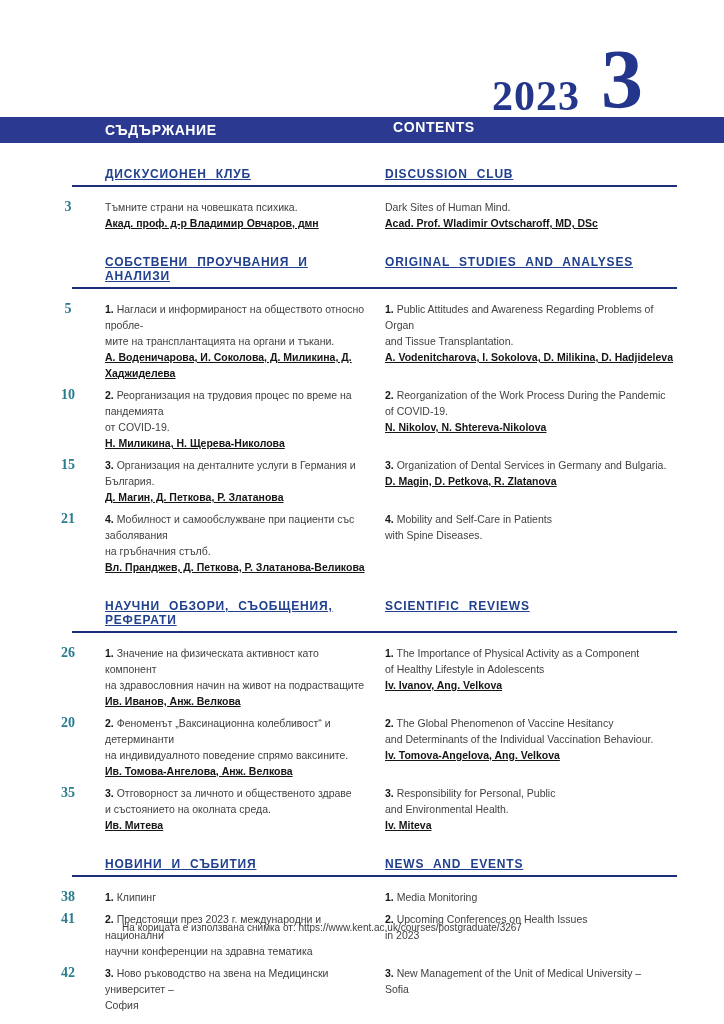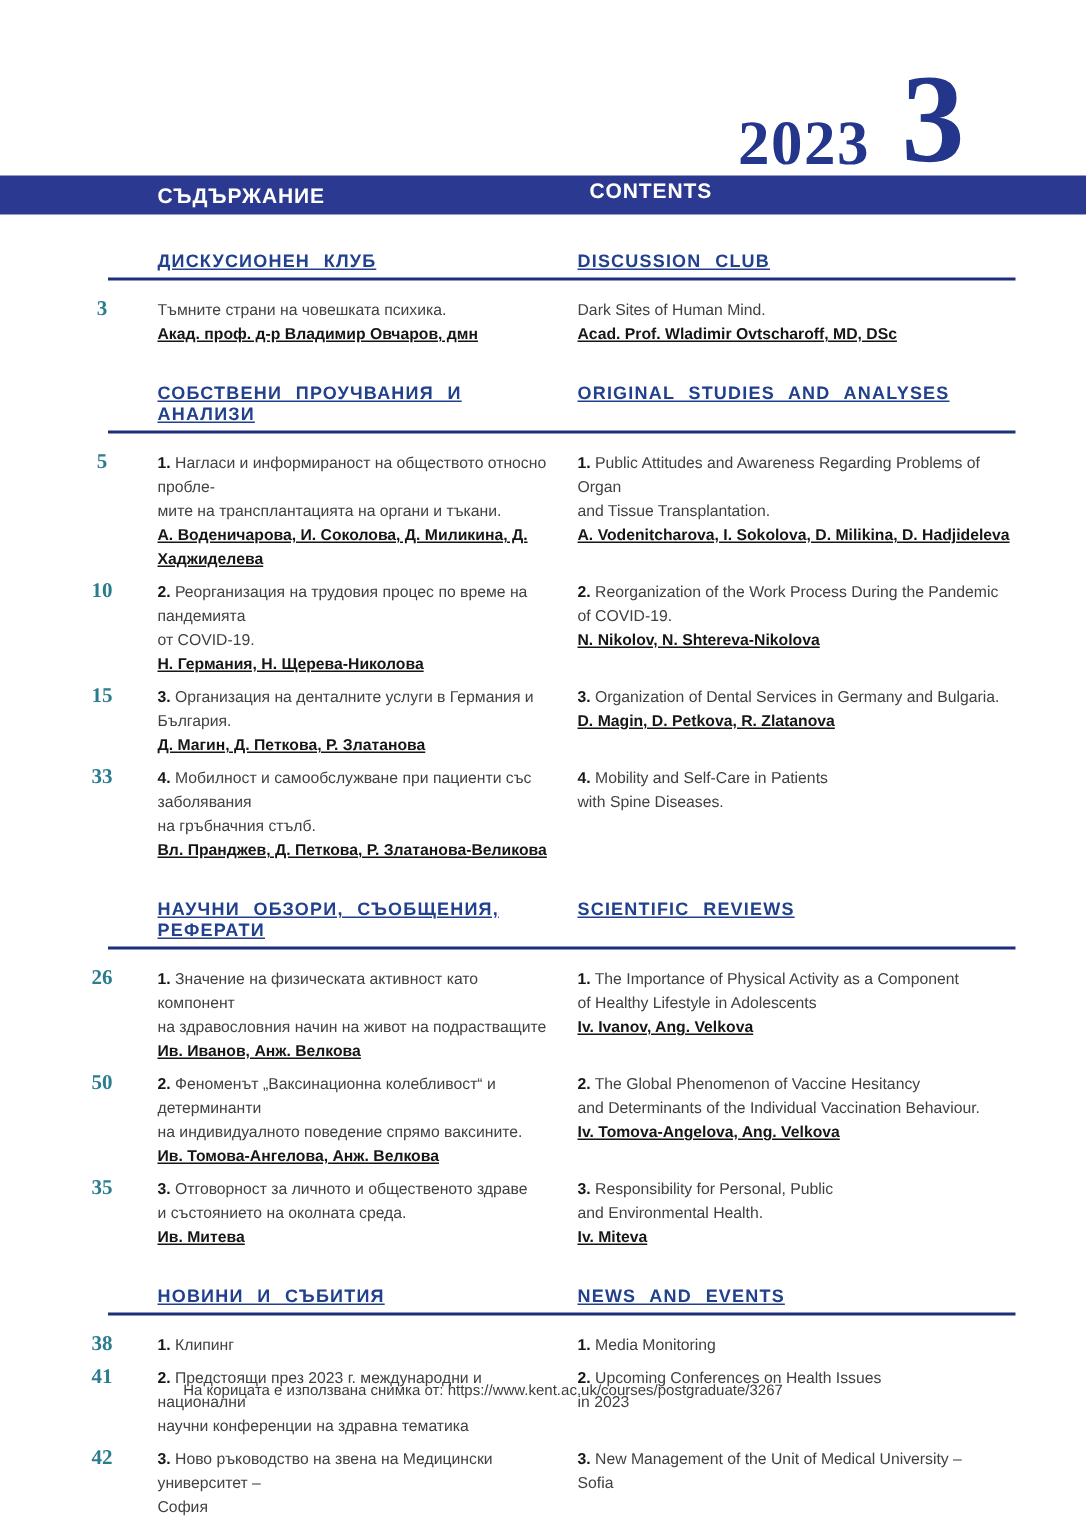--- a/index.html
+++ b/index.html
@@ -133,41 +133,41 @@
           <div class="line"><span class="numpfx">1.</span> Public Attitudes and Awareness Regarding Problems of Organ</div>
           <div class="line">and Tissue Transplantation.</div>
           <div class="authors">A. Vodenitcharova, I. Sokolova, D. Milikina, D. Hadjideleva</div>
         </div>
       </div>
       <div class="entry">
         <div class="pagenum">10</div>
         <div class="cell-bg">
           <div class="line"><span class="numpfx">2.</span> Реорганизация на трудовия процес по време на пандемията</div>
           <div class="line">от COVID-19.</div>
-          <div class="authors">Н. Германия, Н. Щерева-Николова</div>
+          <div class="authors">Н. Миликина, Н. Щерева-Николова</div>
         </div>
         <div class="cell-en">
           <div class="line"><span class="numpfx">2.</span> Reorganization of the Work Process During the Pandemic</div>
           <div class="line">of COVID-19.</div>
           <div class="authors">N. Nikolov, N. Shtereva-Nikolova</div>
         </div>
       </div>
       <div class="entry">
         <div class="pagenum">15</div>
         <div class="cell-bg">
           <div class="line"><span class="numpfx">3.</span> Организация на денталните услуги в Германия и България.</div>
           <div class="authors">Д. Магин, Д. Петкова, Р. Златанова</div>
         </div>
         <div class="cell-en">
           <div class="line"><span class="numpfx">3.</span> Organization of Dental Services in Germany and Bulgaria.</div>
           <div class="authors">D. Magin, D. Petkova, R. Zlatanova</div>
         </div>
       </div>
       <div class="entry">
-        <div class="pagenum">33</div>
+        <div class="pagenum">21</div>
         <div class="cell-bg">
           <div class="line"><span class="numpfx">4.</span> Мобилност и самообслужване при пациенти със заболявания</div>
           <div class="line">на гръбначния стълб.</div>
           <div class="authors">Вл. Пранджев, Д. Петкова, Р. Златанова-Великова</div>
         </div>
         <div class="cell-en">
           <div class="line"><span class="numpfx">4.</span> Mobility and Self-Care in Patients</div>
           <div class="line">with Spine Diseases.</div>
         </div>
       </div>
@@ -184,21 +184,21 @@
           <div class="line">на здравословния начин на живот на подрастващите</div>
           <div class="authors">Ив. Иванов, Анж. Велкова</div>
         </div>
         <div class="cell-en">
           <div class="line"><span class="numpfx">1.</span> The Importance of Physical Activity as a Component</div>
           <div class="line">of Healthy Lifestyle in Adolescents</div>
           <div class="authors">Iv. Ivanov, Ang. Velkova</div>
         </div>
       </div>
       <div class="entry">
-        <div class="pagenum">50</div>
+        <div class="pagenum">20</div>
         <div class="cell-bg">
           <div class="line"><span class="numpfx">2.</span> Феноменът „Ваксинационна колебливост“ и детерминанти</div>
           <div class="line">на индивидуалното поведение спрямо ваксините.</div>
           <div class="authors">Ив. Томова-Ангелова, Анж. Велкова</div>
         </div>
         <div class="cell-en">
           <div class="line"><span class="numpfx">2.</span> The Global Phenomenon of Vaccine Hesitancy</div>
           <div class="line">and Determinants of the Individual Vaccination Behaviour.</div>
           <div class="authors">Iv. Tomova-Angelova, Ang. Velkova</div>
         </div>

